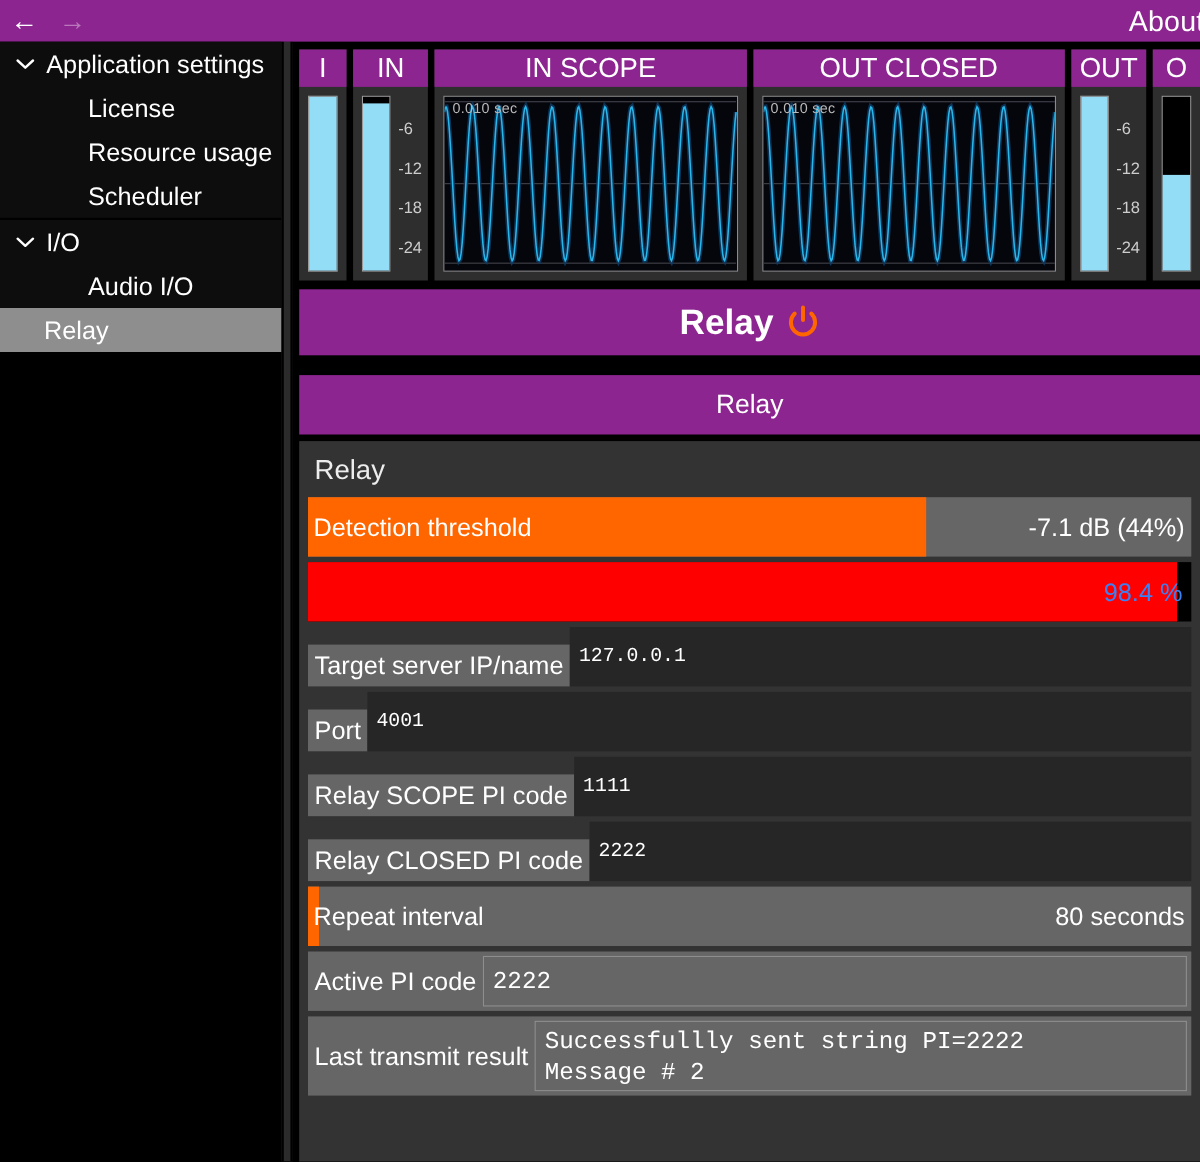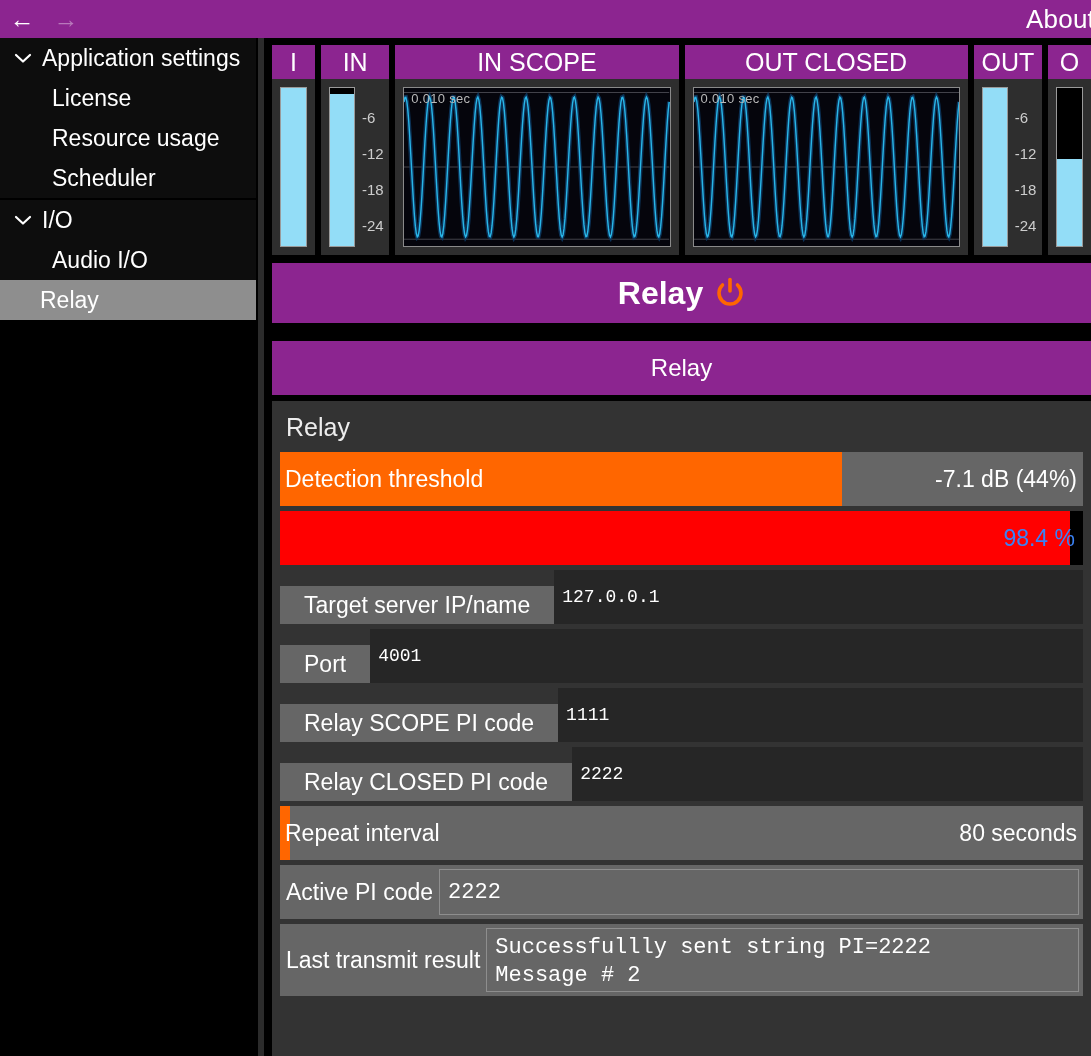--- a/index.html
+++ b/index.html
@@ -34,21 +34,21 @@
   .sidebar {
     position: absolute; left: 0; top: 38px; width: 256px; height: 1018px;
     background: #000;
   }
   .navgroup { background: #0D0D0D; border-bottom: 2px solid #000; }
   .navrow {
     height: 40px; display: flex; align-items: center;
     color: #fff; font-size: 23px; white-space: nowrap;
   }
   .navrow.header { padding-left: 8px; }
-  .navrow.child  { padding-left: 52px; }
+  .navrow.child  { padding-left: 80px; }
   .navrow.childshallow { padding-left: 40px; }
   .navrow.selected { background: #8E8E8E; }
   .chev {
     width: 30px; display: inline-flex; justify-content: center; align-items: center;
     font-size: 16px; color: #fff; margin-right: 4px;
   }
   .chev svg { display: block; }
   .sidebar-sep {
     position: absolute; left: 256px; top: 38px; width: 10px; height: 1018px;
     background: #2B2B2B; border-left: 2px solid #000; border-right: 2px solid #000;
@@ -155,21 +155,21 @@
   }
   .barrow .bvalue {
     position: absolute; right: 8px; top: 0; height: 100%;
     display: flex; align-items: center; font-size: 23px; z-index: 2;
   }
 
   
   .fieldrow { height: 54px; display: flex; align-items: stretch; }
   .fieldrow .flabel {
     background: #666666; color: #fff; font-size: 23px;
-    display: flex; align-items: center; padding: 0 24px; white-space: nowrap; margin-top: 16px;
+    display: flex; align-items: center; padding: 0 6px; white-space: nowrap; margin-top: 16px;
   }
   .fieldrow .fvalue {
     flex: 1 1 auto; background: #262626; color: #FFFFFF;
     font-family: "Liberation Mono", monospace; font-size: 18px;
     display: flex; align-items: center; padding: 0 8px;
   }
 
   
   .rorow { height: 54px; display: flex; align-items: stretch; background: #666666; }
   .rorow .rolabel {

